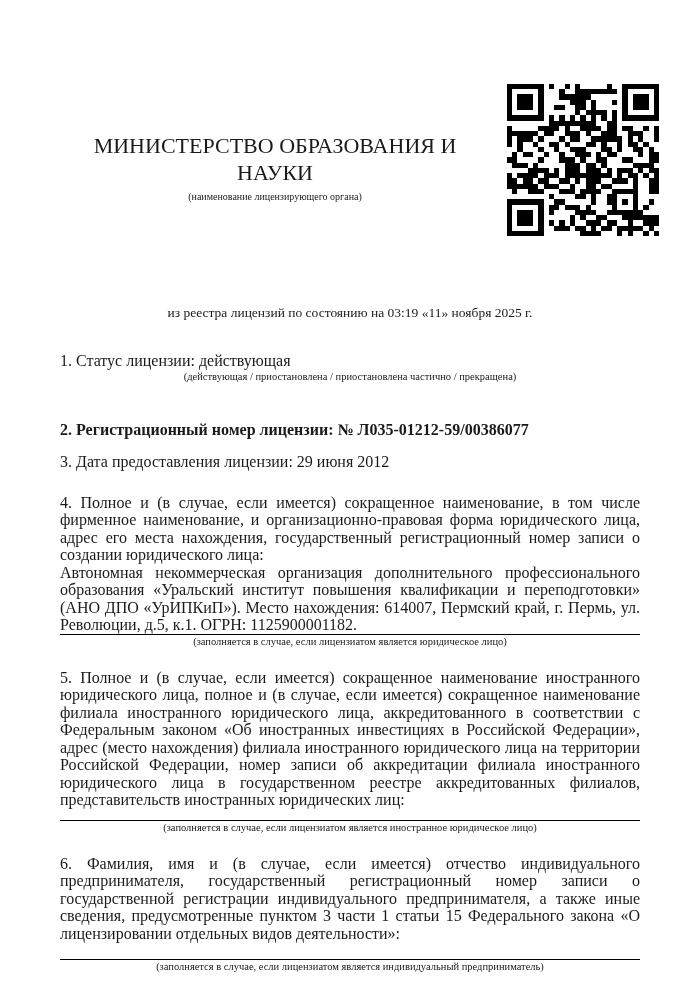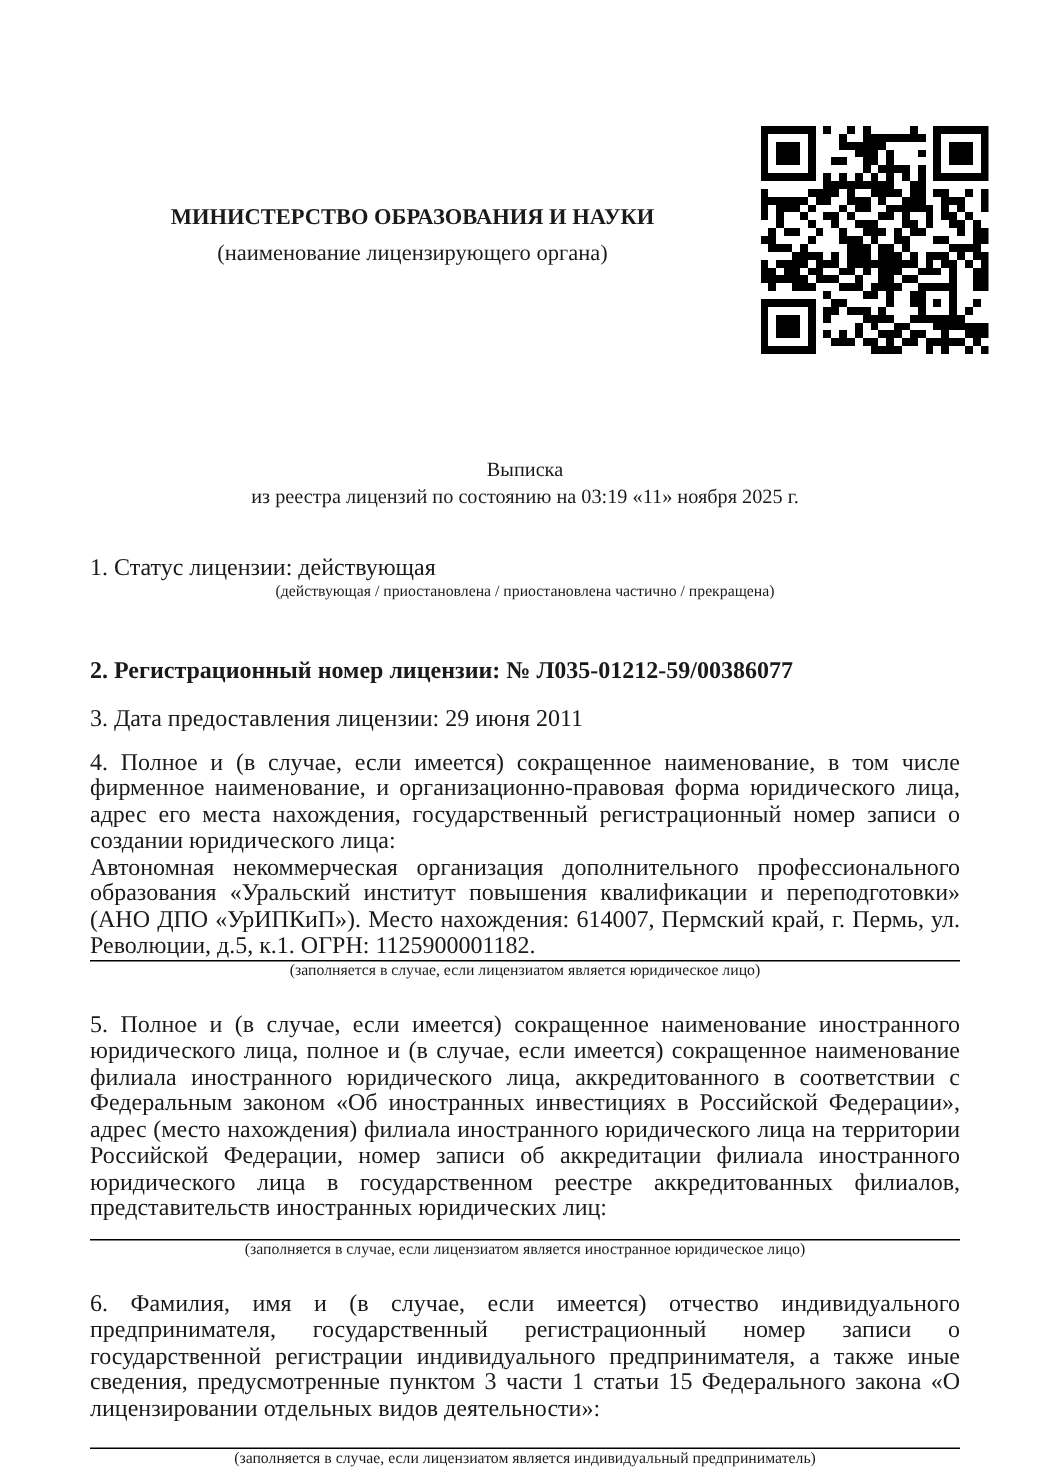--- a/index.html
+++ b/index.html
@@ -15,37 +15,37 @@
     box-sizing:border-box;
     padding:0 60px;
     background:#ffffff;
     overflow:hidden;
   }
   
   .doc-header{position:relative;height:260px;}
   .ministry{
     position:absolute;left:0;top:132px;width:430px;text-align:center;
   }
-  .ministry-name{font-weight:bold;font-size:15px;line-height:27px;}
-  .ministry-note{font-size:15px;line-height:13px;margin-top:4px;}
+  .ministry-name{font-weight:normal;font-size:22px;line-height:27px;}
+  .ministry-note{font-size:10px;line-height:13px;margin-top:4px;}
   .qr{
     position:absolute;left:447px;top:84px;width:152px;height:152px;
     shape-rendering:crispEdges;
   }
   
   .doc-title{margin-top:44px;text-align:center;font-size:13.5px;line-height:18px;}
   
   .item{font-size:16px;line-height:17.5px;margin:0;}
   .just{text-align:justify;text-align-last:left;}
   .note{font-size:10.5px;line-height:14px;text-align:center;margin:0;}
   .rule{border:0;border-top:1.6px solid #000000;margin:0;height:0;}
   .i1{margin-top:30px;}
   .i2{margin-top:37px;font-weight:bold;}
   .i3{margin-top:15px;}
-  .i4{margin-top:11px;}
+  .i4{margin-top:23px;}
   .i5{margin-top:20px;}
   .r5{margin-top:11px;}
   .i6{margin-top:20px;}
   .r6{margin-top:17px;}
   .i7{margin-top:34px;}
   .page-number{margin-top:11px;text-align:center;font-size:13px;line-height:17px;}
 </style>
 </head>
 <body>
 
@@ -500,30 +500,29 @@
           <rect x="17" y="28" width="1" height="1"></rect>
           <rect x="21" y="28" width="1" height="1"></rect>
           <rect x="23" y="28" width="1" height="1"></rect>
           <rect x="26" y="28" width="1" height="1"></rect>
           <rect x="28" y="28" width="1" height="1"></rect>
         </g>
       </svg>
   </header>
 
   <div class="doc-title">
-    <div>Выписка</div>
     <div>из реестра лицензий по состоянию на 03:19 «11» ноября 2025 г.</div>
   </div>
 
   <p class="item i1">1. Статус лицензии: действующая</p>
   <p class="note">(действующая / приостановлена / приостановлена частично / прекращена)</p>
 
   <p class="item i2">2. Регистрационный номер лицензии: № Л035-01212-59/00386077</p>
 
-  <p class="item i3">3. Дата предоставления лицензии: 29 июня 2011</p>
+  <p class="item i3">3. Дата предоставления лицензии: 29 июня 2012</p>
 
   <p class="item just i4">4. Полное и (в случае, если имеется) сокращенное наименование, в том числе фирменное наименование, и организационно-правовая форма юридического лица, адрес его места нахождения, государственный регистрационный номер записи о создании юридического лица:</p>
   <p class="item just">Автономная некоммерческая организация дополнительного профессионального образования «Уральский институт повышения квалификации и переподготовки» (АНО ДПО «УрИПКиП»). Место нахождения: 614007, Пермский край, г. Пермь, ул. Революции, д.5, к.1. ОГРН: 1125900001182.</p>
   <hr class="rule">
   <p class="note">(заполняется в случае, если лицензиатом является юридическое лицо)</p>
 
   <p class="item just i5">5. Полное и (в случае, если имеется) сокращенное наименование иностранного юридического лица, полное и (в случае, если имеется) сокращенное наименование филиала иностранного юридического лица, аккредитованного в соответствии с Федеральным законом «Об иностранных инвестициях в Российской Федерации», адрес (место нахождения) филиала иностранного юридического лица на территории Российской Федерации, номер записи об аккредитации филиала иностранного юридического лица в государственном реестре аккредитованных филиалов, представительств иностранных юридических лиц:</p>
   <hr class="rule r5">
   <p class="note">(заполняется в случае, если лицензиатом является иностранное юридическое лицо)</p>
 

